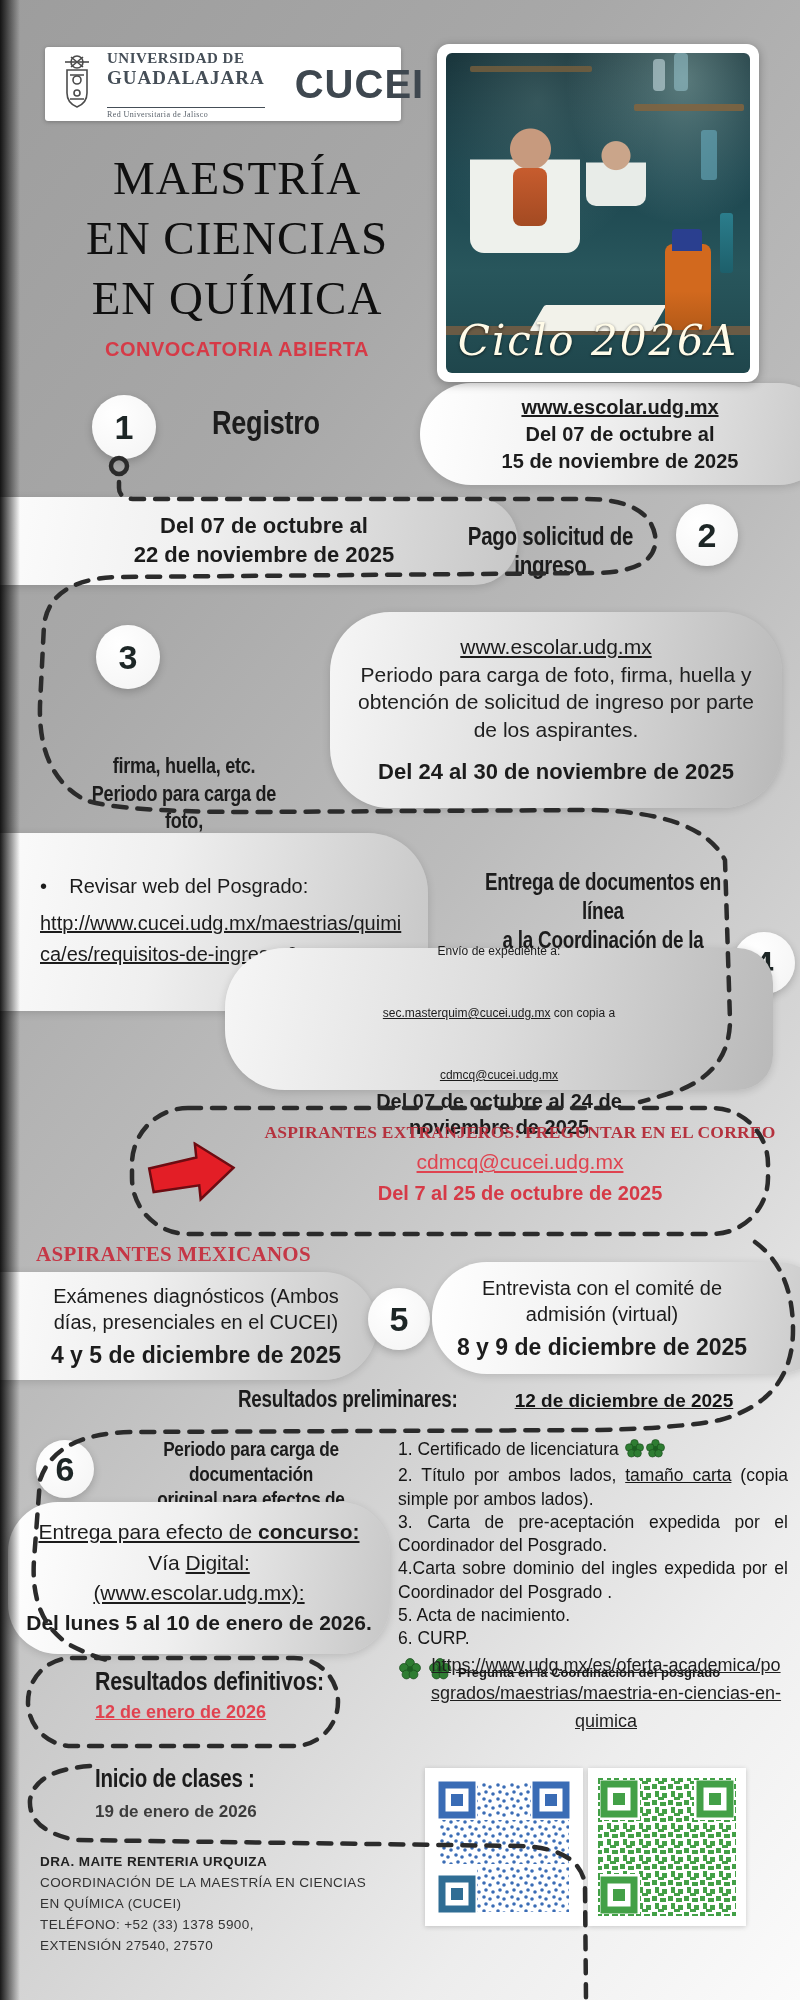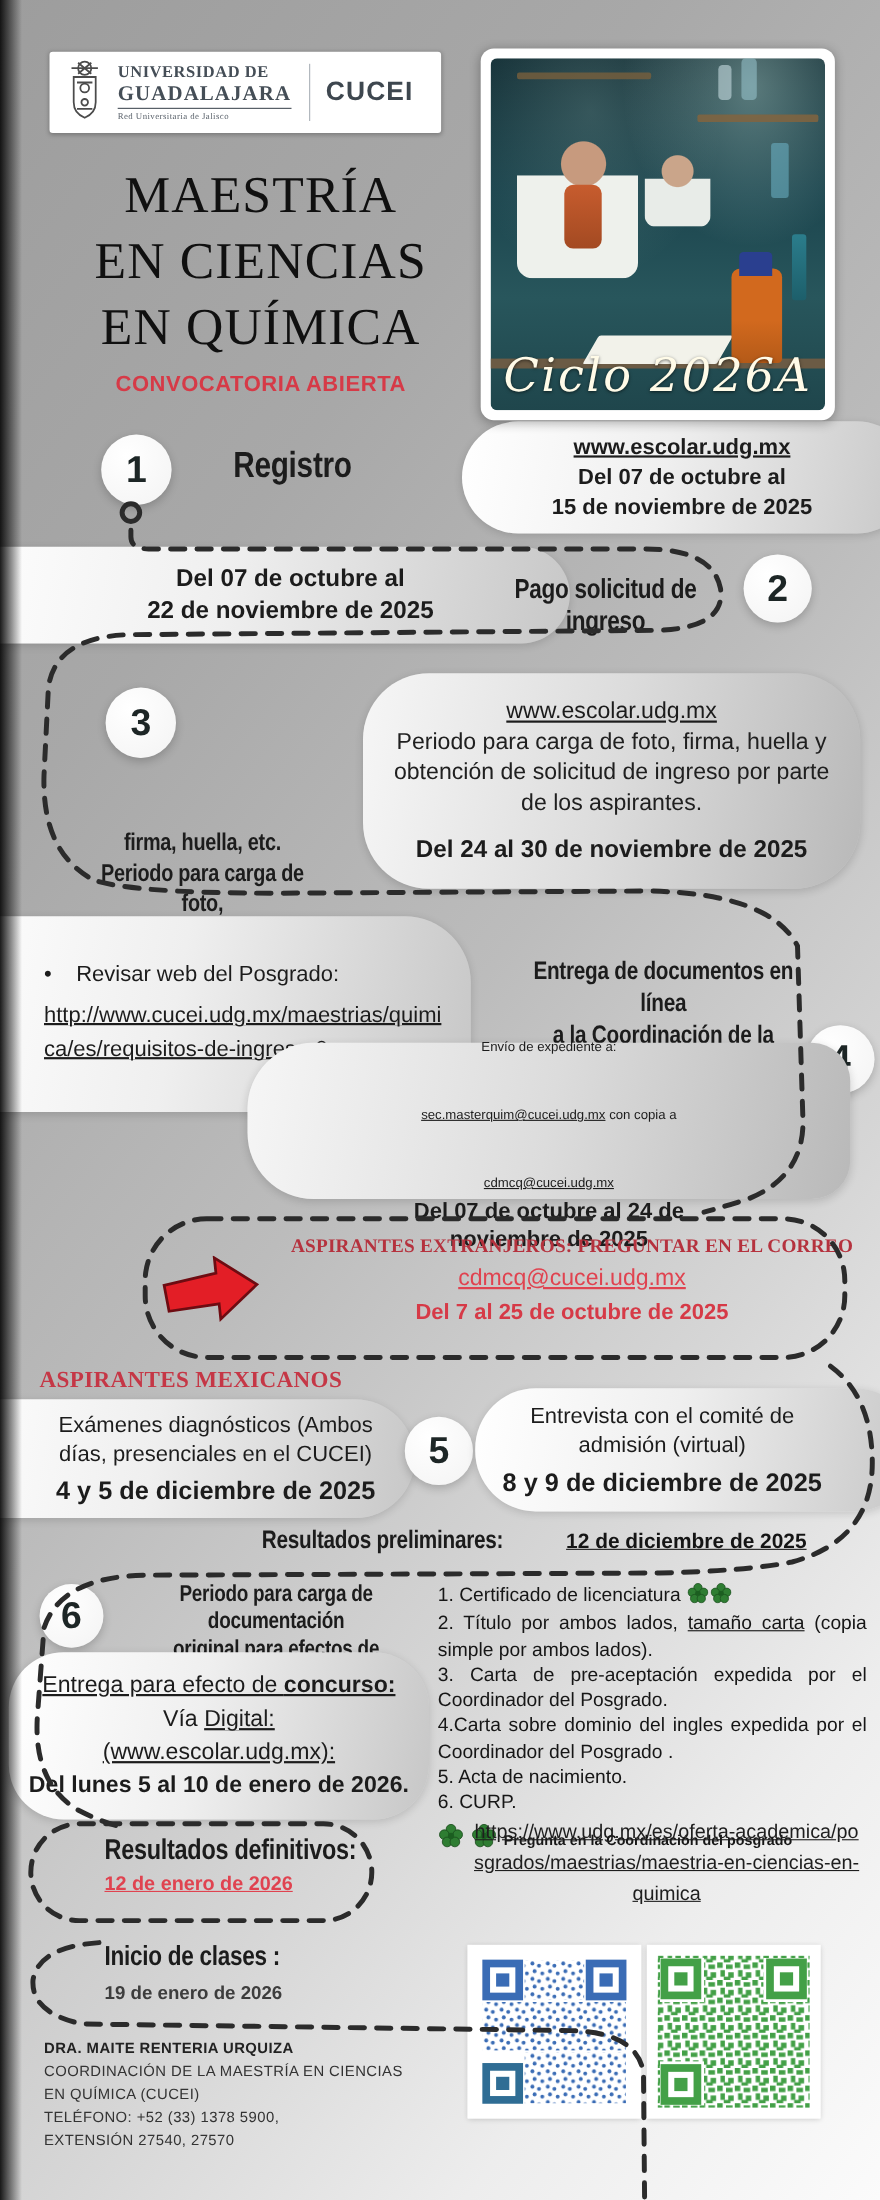--- a/index.html
+++ b/index.html
@@ -29,24 +29,24 @@
   .u{text-decoration:underline;}
   .serif{font-family:"Liberation Serif",serif;}
   svg.overlay{position:absolute;left:0;top:0;z-index:5;pointer-events:none;}
   .flower{display:inline-block;vertical-align:-3px;margin:0 1px;}
 
   
   .logo-card{left:45px;top:47px;width:356px;height:74px;background:#fff;border-radius:3px;
     display:flex;align-items:center;padding:0 10px;box-sizing:border-box;box-shadow:0 1px 4px rgba(0,0,0,.25);}
   .logo-text{margin-left:8px;color:#454e57;}
   .logo-l1{font-size:15px;letter-spacing:.5px;font-weight:700;}
-  .logo-l2{font-size:19px;letter-spacing:1px;font-weight:700;border-bottom:1.5px solid #454e57;padding-bottom:1px;}
+  .logo-l2{font-size:19px;letter-spacing:1px;font-weight:700;border-bottom:1.5px solid #454e57;padding-bottom:18px;}
   .logo-l3{font-size:8px;letter-spacing:.4px;margin-top:2px;color:#5a626b;}
   .logo-div{width:1.5px;height:52px;background:#aab1b7;margin:0 14px 0 16px;}
-  .cucei{font-size:24px;font-weight:800;color:#3e474f;letter-spacing:1px;}
+  .cucei{font-size:40px;font-weight:800;color:#3e474f;letter-spacing:1px;}
 
   .photo{left:437px;top:44px;width:322px;height:338px;background:#fff;border-radius:12px;
     box-shadow:0 2px 10px rgba(0,0,0,.3);padding:9px;box-sizing:border-box;z-index:2;}
   .photo-inner{position:relative;width:100%;height:100%;border-radius:6px;overflow:hidden;
     background:
       radial-gradient(ellipse at 78% 8%,rgba(220,255,245,.35),transparent 35%),
       radial-gradient(ellipse at 30% 15%,rgba(200,230,220,.18),transparent 40%),
       linear-gradient(180deg,#122e35 0%,#1c454e 38%,#28565c 68%,#1f464c 100%);}
   .caption{position:absolute;left:0;right:0;bottom:8px;text-align:center;color:#fffbe8;
     font-family:"DejaVu Serif",serif;font-style:italic;font-size:42px;letter-spacing:2px;

